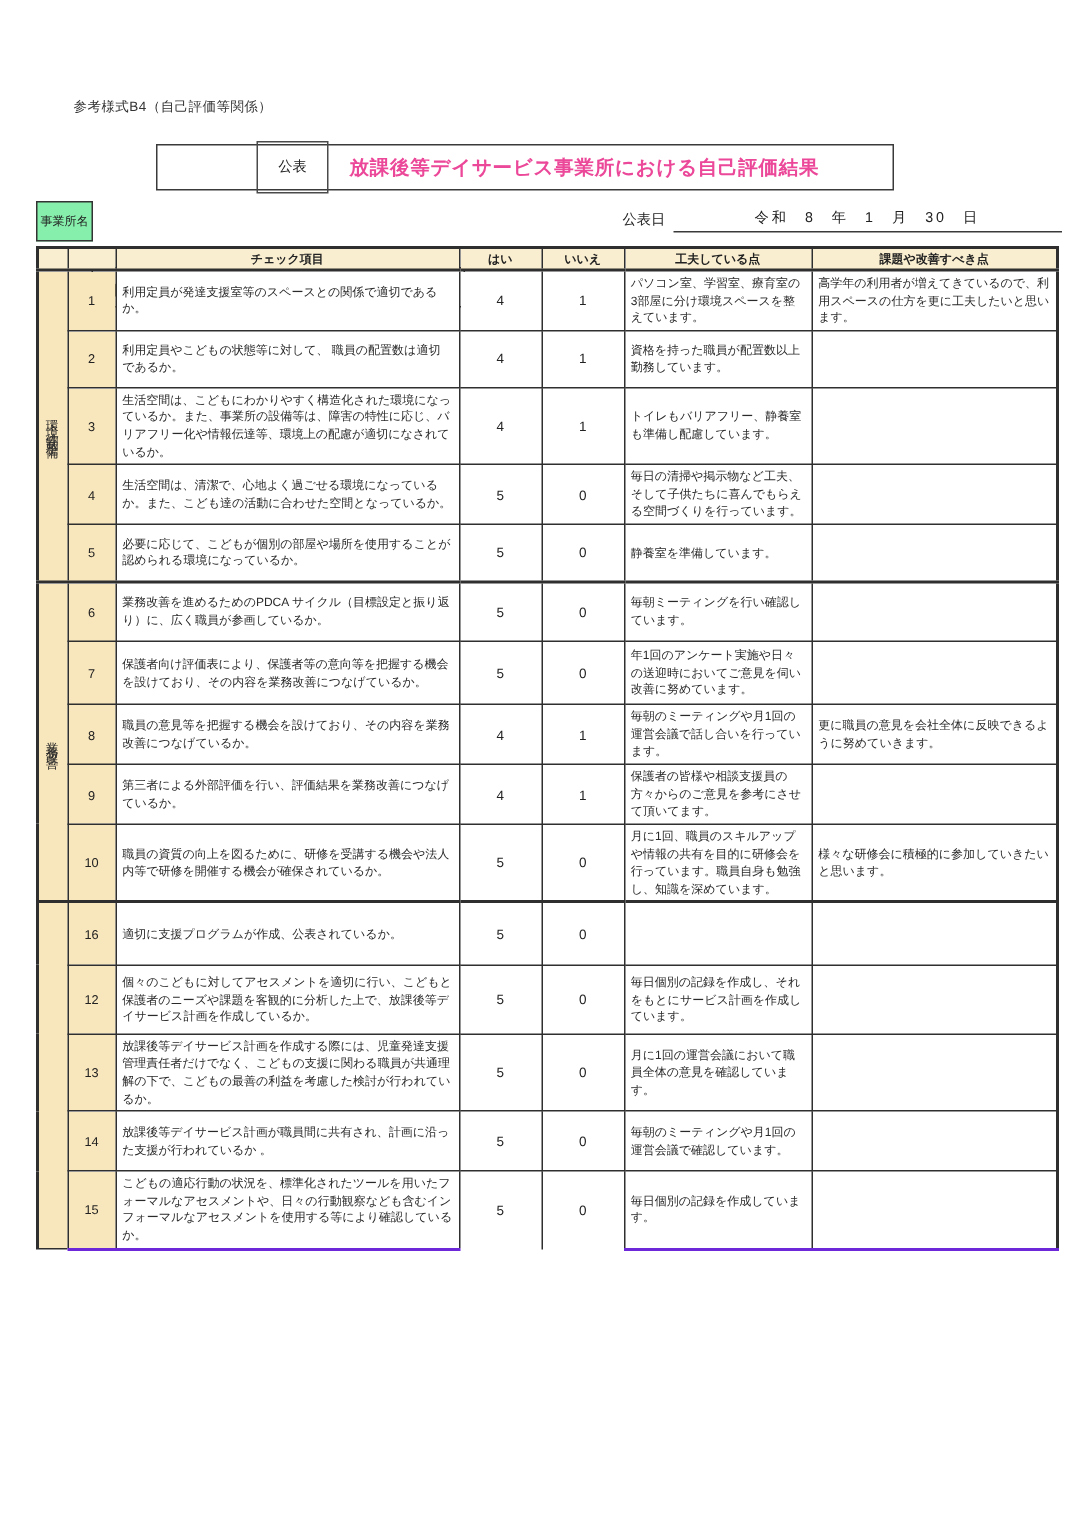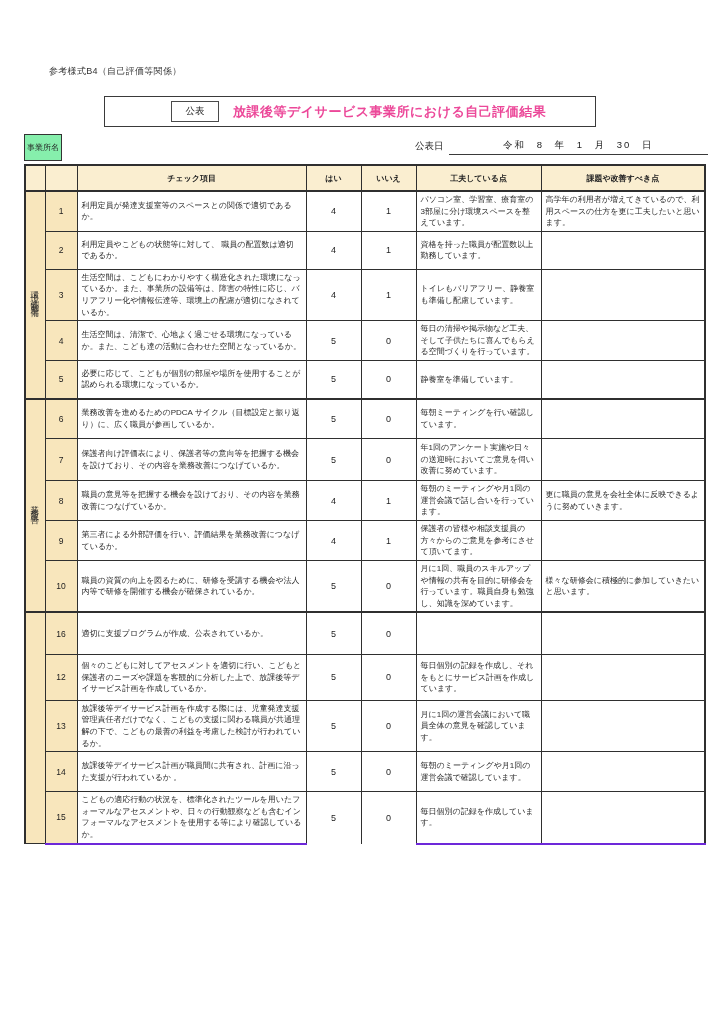--- a/index.html
+++ b/index.html
@@ -10,21 +10,21 @@
   .page {position:absolute; inset:0; overflow:hidden;}
 
   .form-ref {position:absolute; left:25px; top:65px; font-size:9px; color:#333; letter-spacing:0.3px;margin-left:24px;}
 
   .title-box {
     position:absolute; left:104px; top:96px; width:492px; height:31px;
     border:1.5px solid #3a3a3a; box-sizing:border-box;
     display:flex; align-items:center; background:#fff;
   }
   .pub-box {
-    margin-left:66px; width:48px; height:21px; border:1.2px solid #4a4a4a;
+    margin-left:66px; width:48px; height:35px; border:1.2px solid #4a4a4a;
     display:flex; align-items:center; justify-content:center; font-size:9.5px; box-sizing:border-box;
   }
   .title-text {margin-left:14px; font-size:13px; font-weight:600; letter-spacing:0.5px; color:#ec4899;}
 
   .office-label {
     position:absolute; left:24px; top:134px; width:38px; height:27px;
     background:#86efac; border:1.5px solid #333; box-sizing:border-box;
     display:flex; align-items:center; justify-content:center; font-size:8px;
   }
   .office-value {
@@ -39,21 +39,21 @@
     flex:1; margin-left:5px; border-bottom:1.5px solid #3a3a3a; text-align:center;
     padding-bottom:2px; letter-spacing:2px; word-spacing:6px; white-space:nowrap;
   }
 
   table.eval {
     position:absolute; left:24px; top:164px; width:680px;
     border-collapse:collapse; table-layout:fixed;
     border:2px solid #2f2f2f; border-bottom:none;
   }
   .eval th, .eval td {border:1.2px solid #2f2f2f; box-sizing:border-box; overflow:hidden; vertical-align:middle;}
-  .eval thead tr {height:26px;}
+  .eval thead tr {height:15px;}
   .eval th {background:#FAEED0; font-size:8px; font-weight:bold; color:#222; border-bottom:2px solid #2f2f2f; padding:0 2px;}
   .cream {background:#F8E6BC;}
   .c-num {font-size:8.5px; text-align:center;}
   .c-yes, .c-no {font-size:9px; text-align:center; background:#fff;}
   .c-item, .c-dev, .c-iss {font-size:8px; line-height:1.45; padding:2px 4px; text-align:left; background:#fff; color:#2a2a2a;}
   .vtext {
     writing-mode:vertical-rl; text-orientation:upright;
     font-size:8.5px; letter-spacing:3px; text-align:center; padding:4px 0; color:#2a2a2a;
   }
   tr.group-start td {border-top:2px solid #2f2f2f;}

